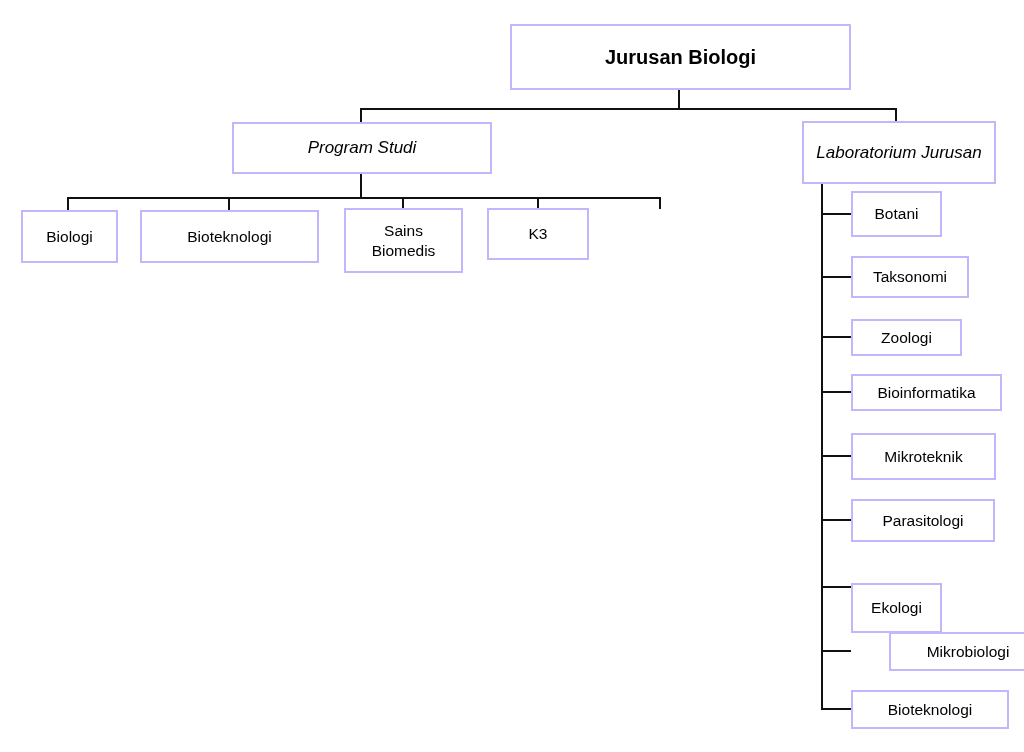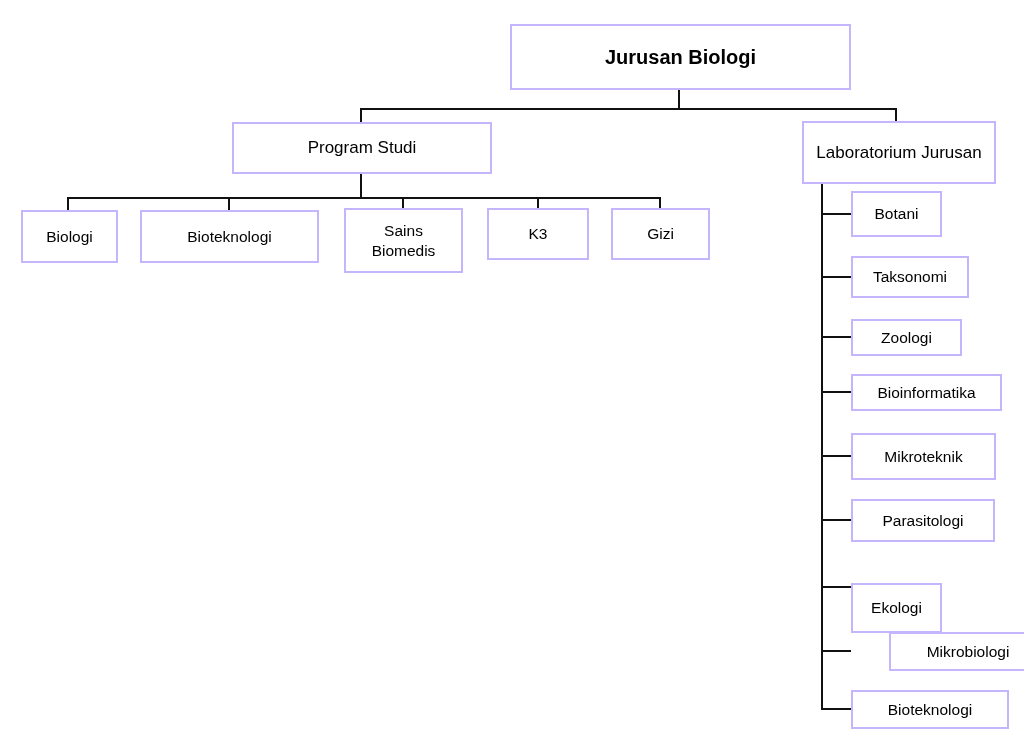--- a/index.html
+++ b/index.html
@@ -29,20 +29,21 @@
     line-height: 1.25;
     padding: 2px 4px;
     z-index: 2;
   }
   .node.root {
     font-size: 20px;
     font-weight: bold;
   }
   .node.level2 {
     font-size: 17px;
+    font-style: italic;
   }
   .line {
     position: absolute;
     background: #111111;
     z-index: 1;
   }
 </style>
 </head>
 <body>
 
@@ -74,21 +75,20 @@
 
   <div class="node root" style="left:510px; top:24px; width:341px; height:66px;">Jurusan Biologi</div>
 
   <div class="node level2" style="left:232px; top:122px; width:260px; height:52px;">Program Studi</div>
   <div class="node level2" style="left:802px; top:121px; width:194px; height:63px; padding:2px 7px;">Laboratorium Jurusan</div>
 
   <div class="node" style="left:21px; top:210px; width:97px; height:53px;">Biologi</div>
   <div class="node" style="left:140px; top:210px; width:179px; height:53px;">Bioteknologi</div>
   <div class="node" style="left:344px; top:208px; width:119px; height:65px; padding:2px 18px;">Sains Biomedis</div>
   <div class="node" style="left:487px; top:208px; width:102px; height:52px;">K3</div>
-  <div class="node" style="left:611px; top:208px; width:99px; height:52px;">Gizi</div>
 
   <div class="node" style="left:851px; top:191px; width:91px; height:46px;">Botani</div>
   <div class="node" style="left:851px; top:256px; width:118px; height:42px;">Taksonomi</div>
   <div class="node" style="left:851px; top:319px; width:111px; height:37px;">Zoologi</div>
   <div class="node" style="left:851px; top:374px; width:151px; height:37px;">Bioinformatika</div>
   <div class="node" style="left:851px; top:433px; width:145px; height:47px;">Mikroteknik</div>
   <div class="node" style="left:851px; top:499px; width:144px; height:43px;">Parasitologi</div>
   <div class="node" style="left:851px; top:583px; width:91px; height:50px;">Ekologi</div>
   <div class="node" style="left:851px; top:632px; width:158px; height:39px;margin-left:38px;">Mikrobiologi</div>
   <div class="node" style="left:851px; top:690px; width:158px; height:39px;">Bioteknologi</div>

